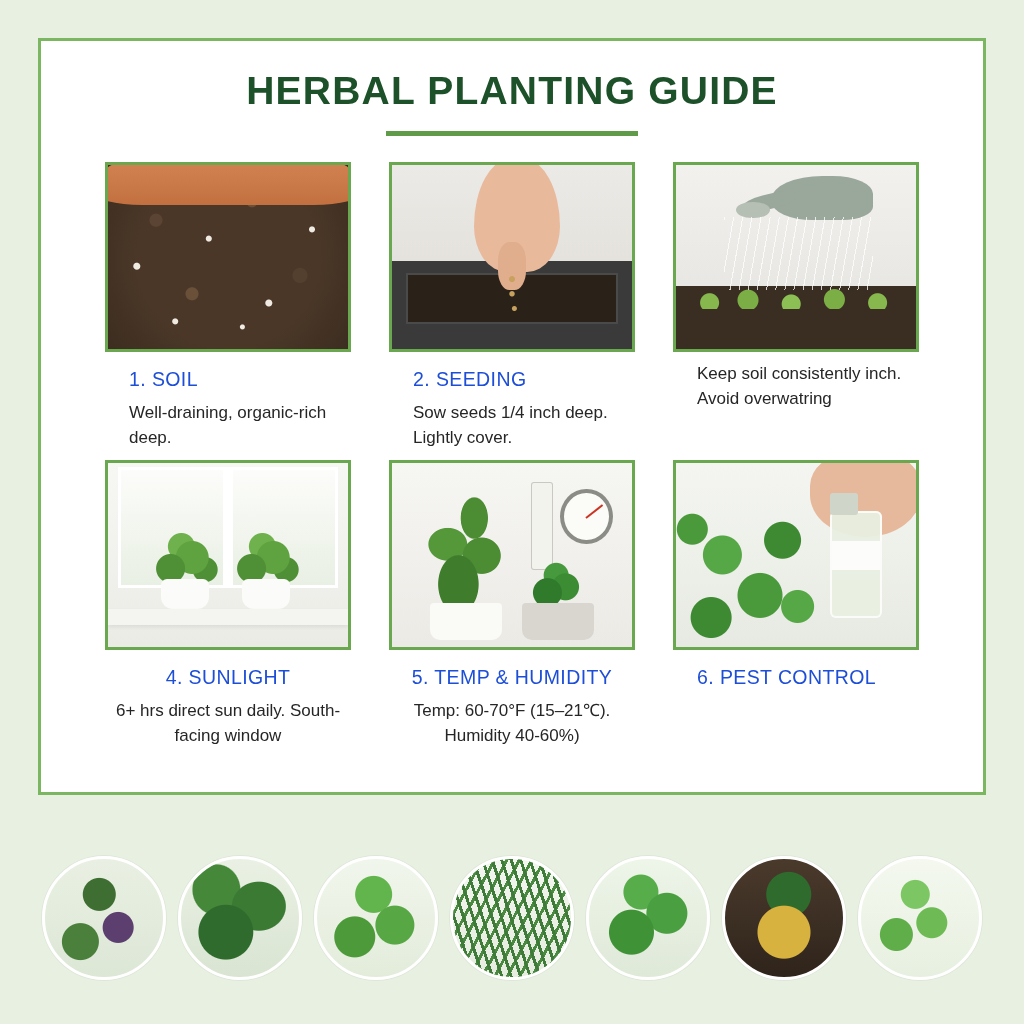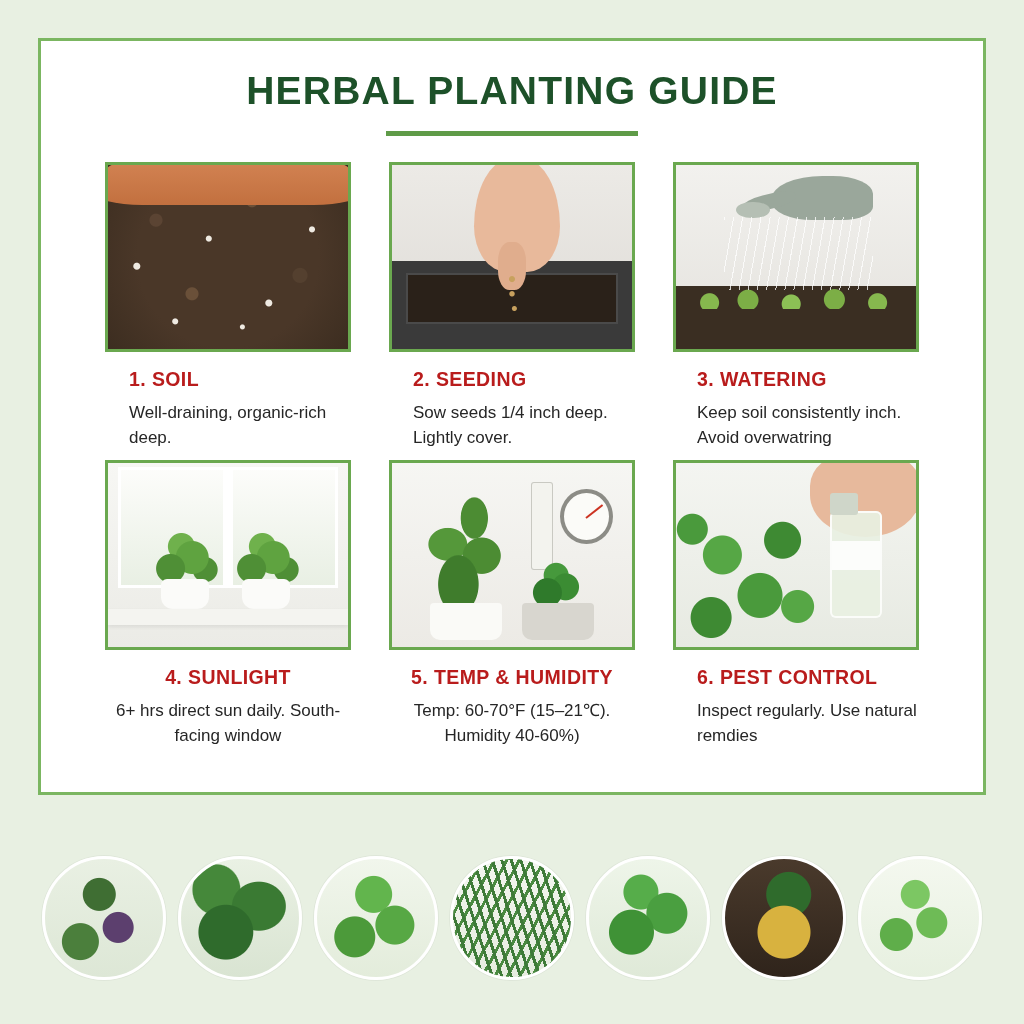--- a/index.html
+++ b/index.html
@@ -62,22 +62,22 @@
     height: 190px;
     border: 3px solid #6aa84f;
     box-sizing: border-box;
     position: relative;
     overflow: hidden;
     background: #d9d9d9;
   }
   .step-title {
     margin: 16px 0 0 0;
     font-size: 19.5px;
-    font-weight: bold;
-    color: #b91c1c;
+    font-weight: normal;
+    color: #1d4ed8;
     letter-spacing: 0.4px;
     width: 100%;
   }
   .step-title.left { text-align: left; padding-left: 24px; box-sizing: border-box; }
   .step-title.center { text-align: center; }
   .step-desc {
     margin: 10px 0 0 0;
     font-size: 17px;
     line-height: 1.45;
     color: #262626;
@@ -376,21 +376,20 @@
 
       <div class="cell">
         <div class="photo watering">
           <div class="bed"></div>
           <div class="sprouts"></div>
           <div class="can"></div>
           <div class="spout"></div>
           <div class="rose"></div>
           <div class="drops"></div>
         </div>
-        <div class="step-title left">3. WATERING</div>
         <div class="step-desc left">Keep soil consistently inch. Avoid overwatring</div>
       </div>
 
       <div class="cell">
         <div class="photo sunlight">
           <div class="win"></div>
           <div class="mullion"></div>
           <div class="bushA"></div>
           <div class="bushB"></div>
           <div class="potA"></div>
@@ -418,21 +417,20 @@
 
       <div class="cell">
         <div class="photo pest">
           <div class="mint"></div>
           <div class="hand2"></div>
           <div class="bottle"></div>
           <div class="label"></div>
           <div class="nozzle"></div>
         </div>
         <div class="step-title left">6. PEST CONTROL</div>
-        <div class="step-desc left">Inspect regularly. Use natural remdies</div>
       </div>
 
     </div>
   </div>
 
   <div class="herb-strip">
     <div class="herb h-basilp"></div>
     <div class="herb h-bay"></div>
     <div class="herb h-basil"></div>
     <div class="herb h-rosemary"></div>

